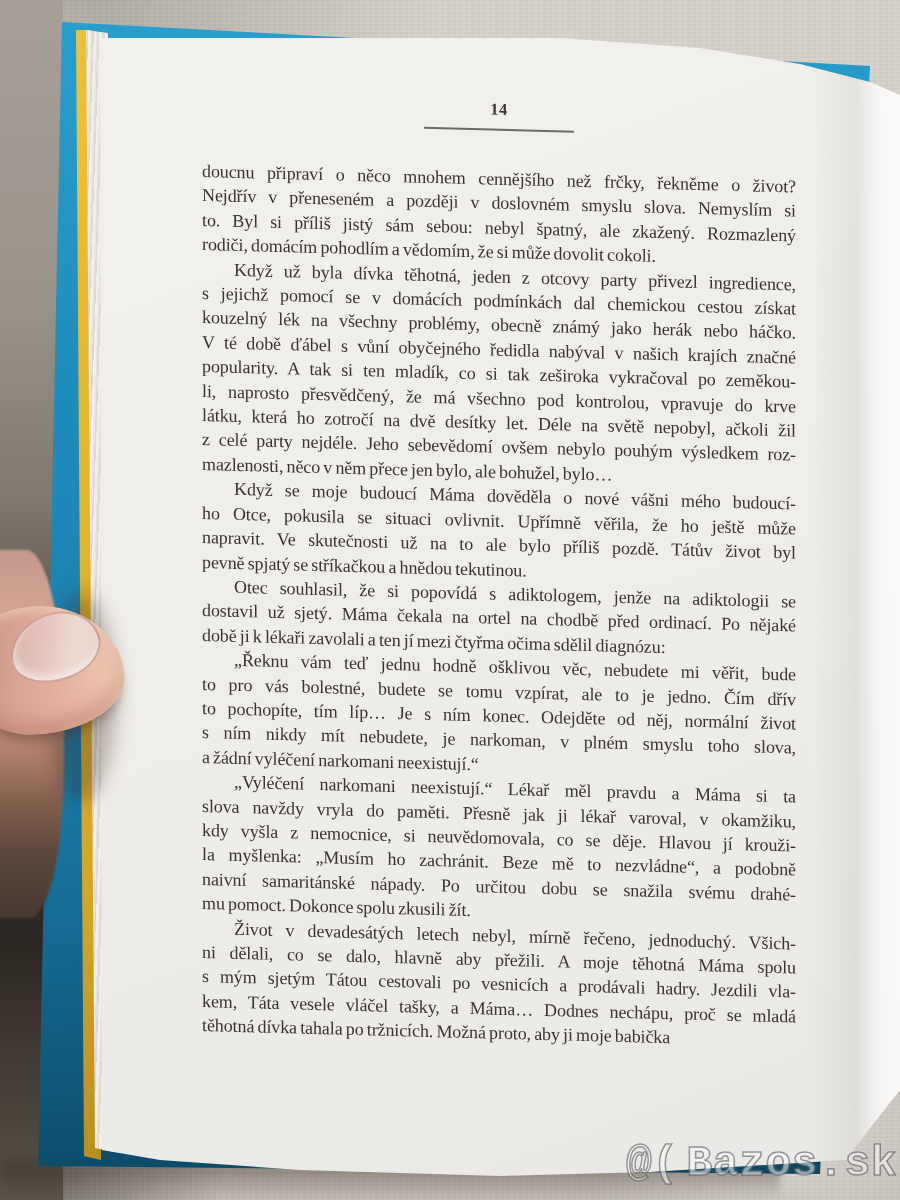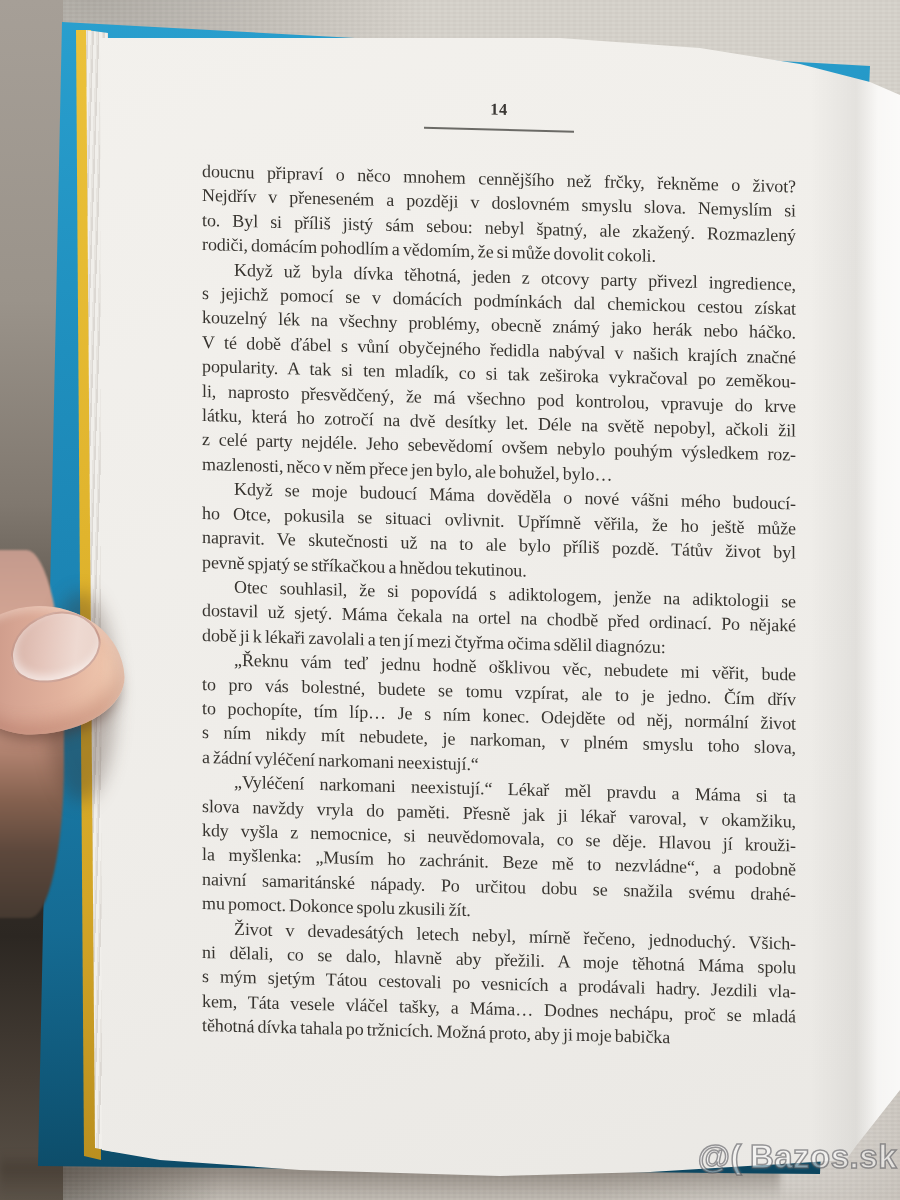--- a/index.html
+++ b/index.html
@@ -105,22 +105,22 @@
   .nail{
     position:absolute; left:52px; top:8px; width:88px; height:64px;
     transform:rotate(-17deg);
     border-radius:52% 48% 46% 54% / 55% 55% 45% 45%;
     background:linear-gradient(115deg, #d4aea2 0%, #e5c6bc 40%, #eed9d1 70%, #e9d2c9 100%);
     border:2px solid rgba(185,135,120,.55);
     box-shadow:inset 4px -4px 8px rgba(255,255,255,.55);
   }
   
   .watermark{
-    position:absolute; right:3px; bottom:24px;
-    font-family:Liberation Sans, sans-serif; font-weight:bold; font-size:33px;
+    position:absolute; right:3px; bottom:12px;
+    font-family:Liberation Mono, monospace; font-weight:bold; font-size:43px;
     letter-spacing:.5px; white-space:nowrap;
     color:rgba(250,250,250,.40);
     -webkit-text-stroke:1.5px rgba(72,72,78,.55);
     text-shadow:0 0 3px rgba(255,255,255,.25);
   }
   .watermark .sym{ margin-right:8px; }
 </style>
 </head>
 <body>
 

